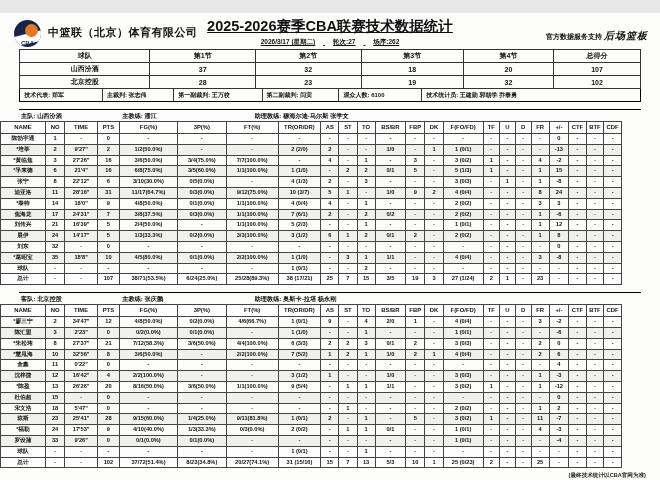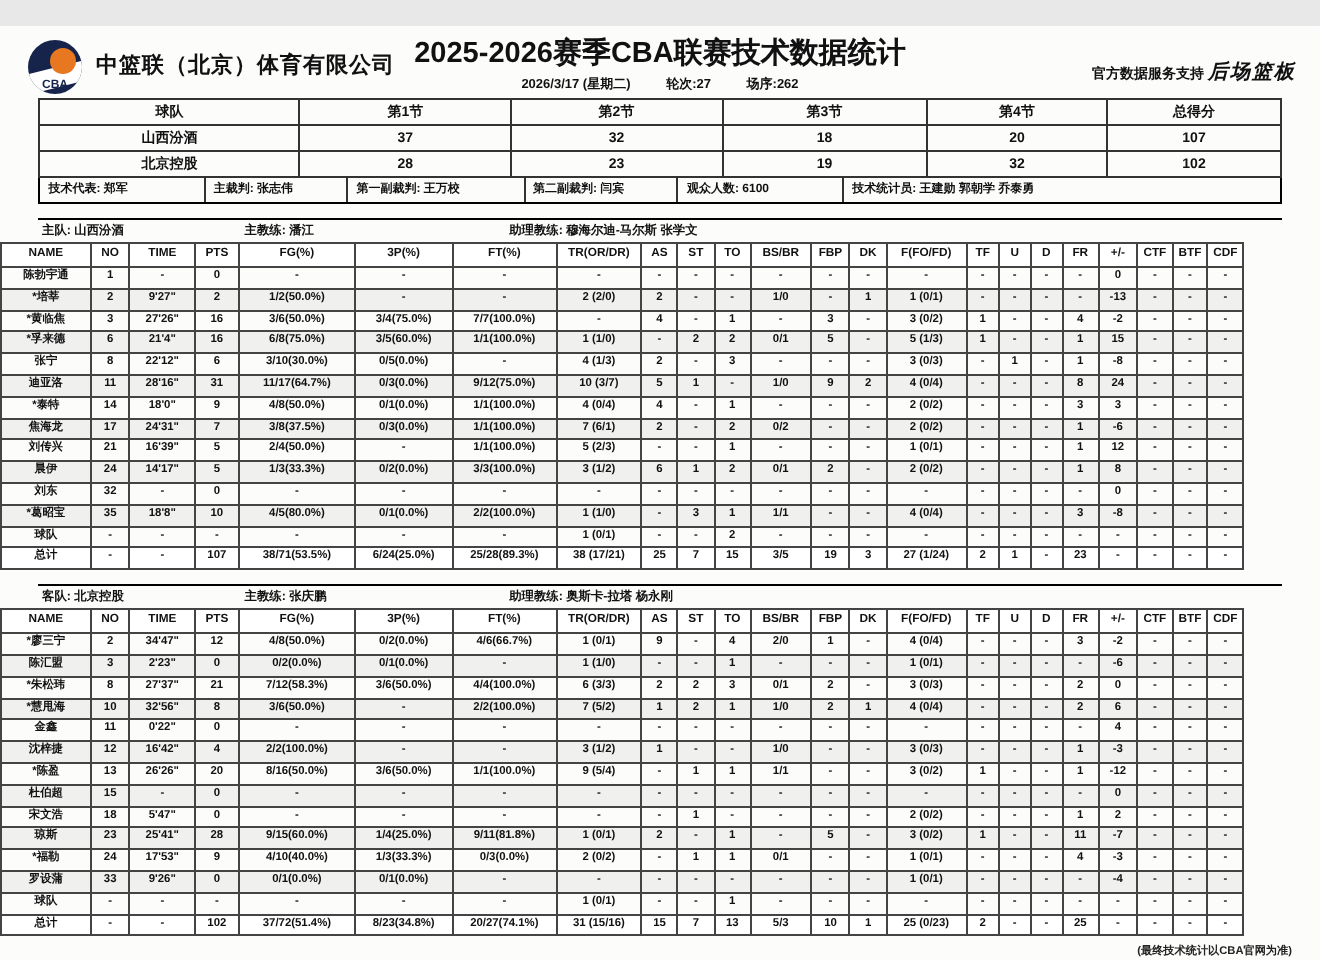--- a/index.html
+++ b/index.html
@@ -4,21 +4,21 @@
 <style>
   html,body{margin:0;padding:0;background:#e8e8e8;}
   .page{position:relative;width:660px;height:480px;background:#fcfcfb;font-family:"Liberation Sans",sans-serif;color:#111;overflow:hidden;margin:13px auto;}
   
   .top{position:relative;height:36px;}
   .logo{position:absolute;left:14px;top:7px;width:27px;height:27px;border-radius:50%;background:#16244c;overflow:hidden;}
   .logo .ball{position:absolute;left:11px;top:4px;width:13px;height:13px;border-radius:50%;background:#e87722;}
   .logo .swoosh{position:absolute;left:-4px;top:14px;width:34px;height:10px;background:#fff;transform:rotate(-14deg);}
   .logo .cba{position:absolute;left:0;right:0;bottom:1px;text-align:center;font-size:6px;font-weight:bold;color:#16244c;}
   .company{position:absolute;left:48px;top:12px;font-size:11px;font-weight:bold;letter-spacing:.5px;}
-  .titlebox{position:absolute;left:0;right:0;top:4px;text-align:center;}
+  .titlebox{position:absolute;left:0;right:0;top:4px;text-align:center;text-decoration:underline;}
   .title{font-size:14.5px;font-weight:bold;}
   .subline{margin-top:2px;font-size:6.5px;font-weight:bold;}
   .subline span{margin:0 8px;}
   .sponsor{position:absolute;right:12px;top:16px;font-size:7px;font-weight:bold;white-space:nowrap;}
   .sponsor .brand{font-size:10px;font-style:italic;font-weight:bold;letter-spacing:1px;}
   
   .wrap{width:622px;margin:0 auto;}
   table{border-collapse:collapse;table-layout:fixed;width:622px;}
   .score{border:1.5px solid #000;}
   .score td,.score th{border:1px solid #333;height:12px;font-size:7px;font-weight:bold;text-align:center;padding:0;white-space:nowrap;overflow:hidden;}

